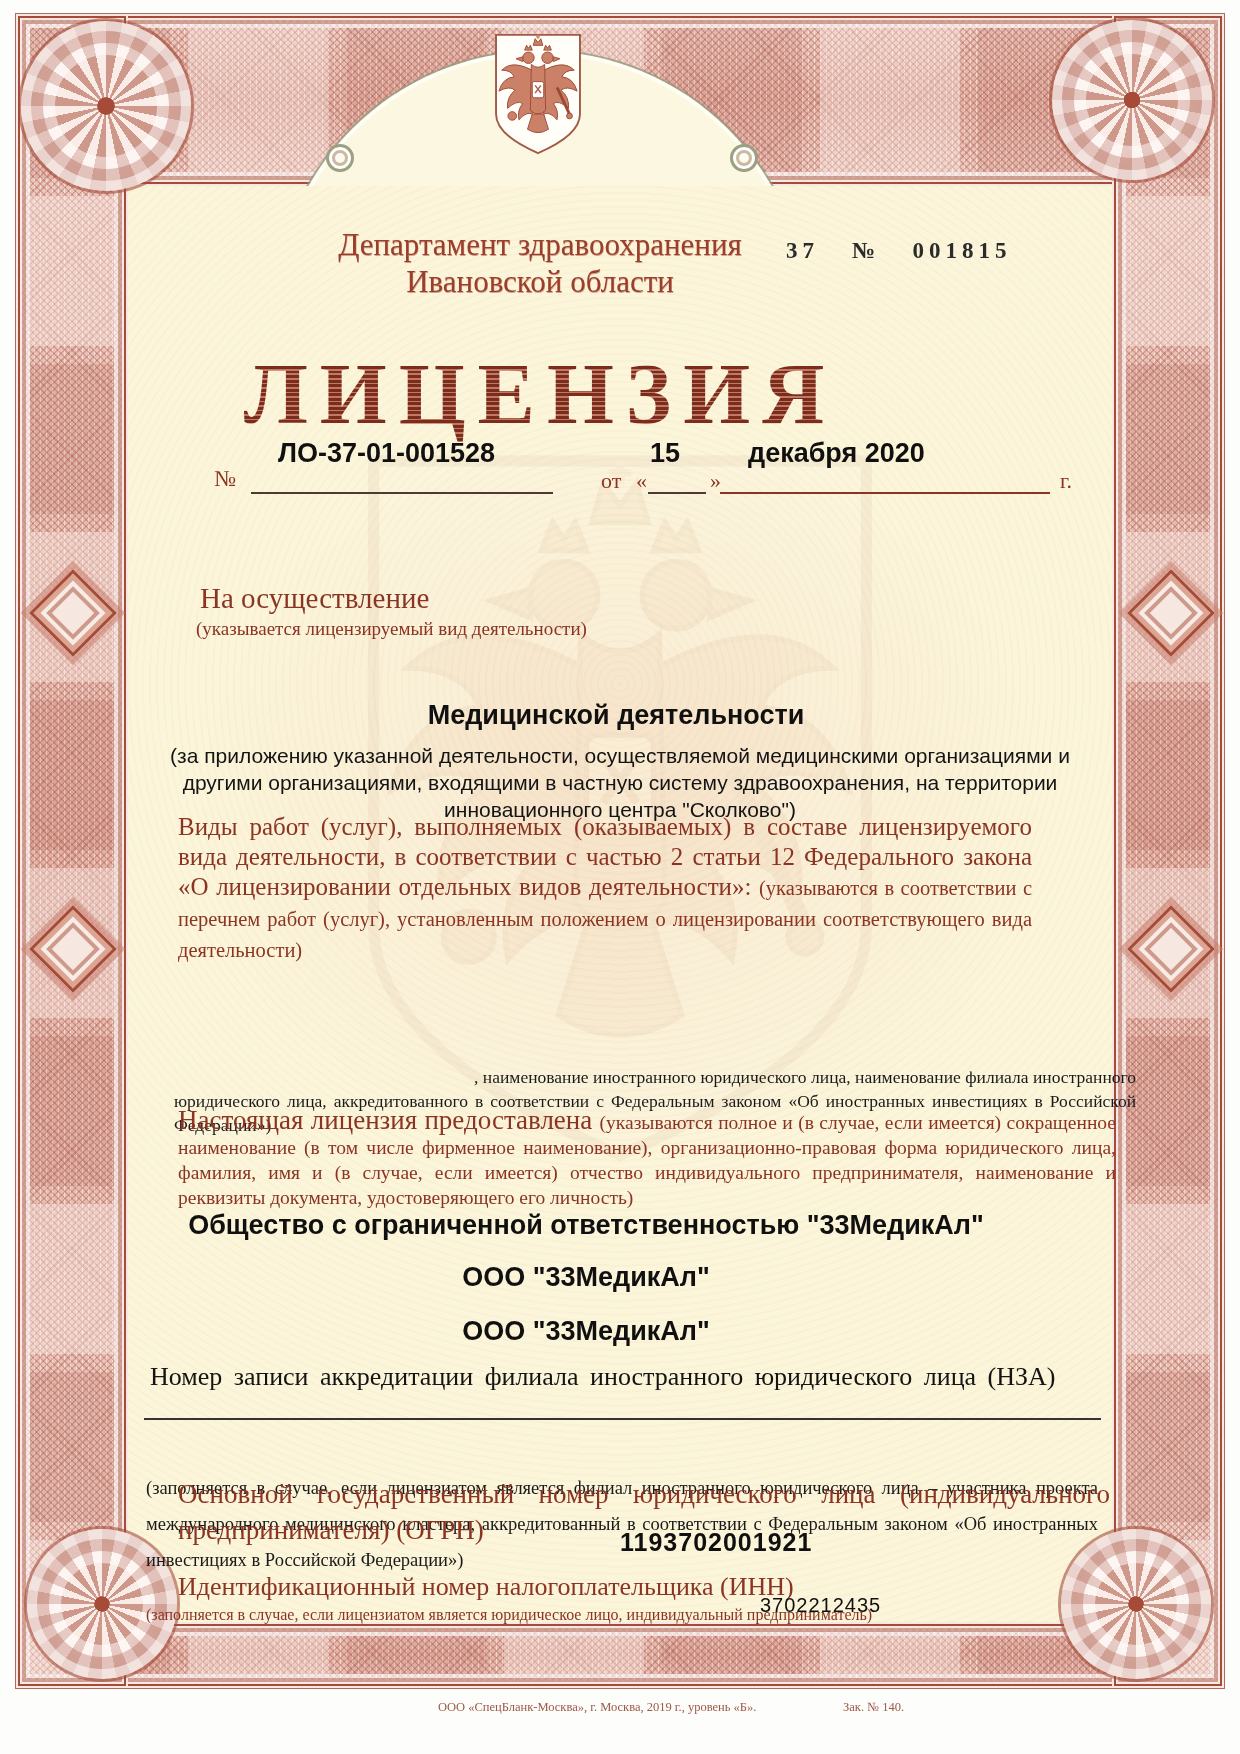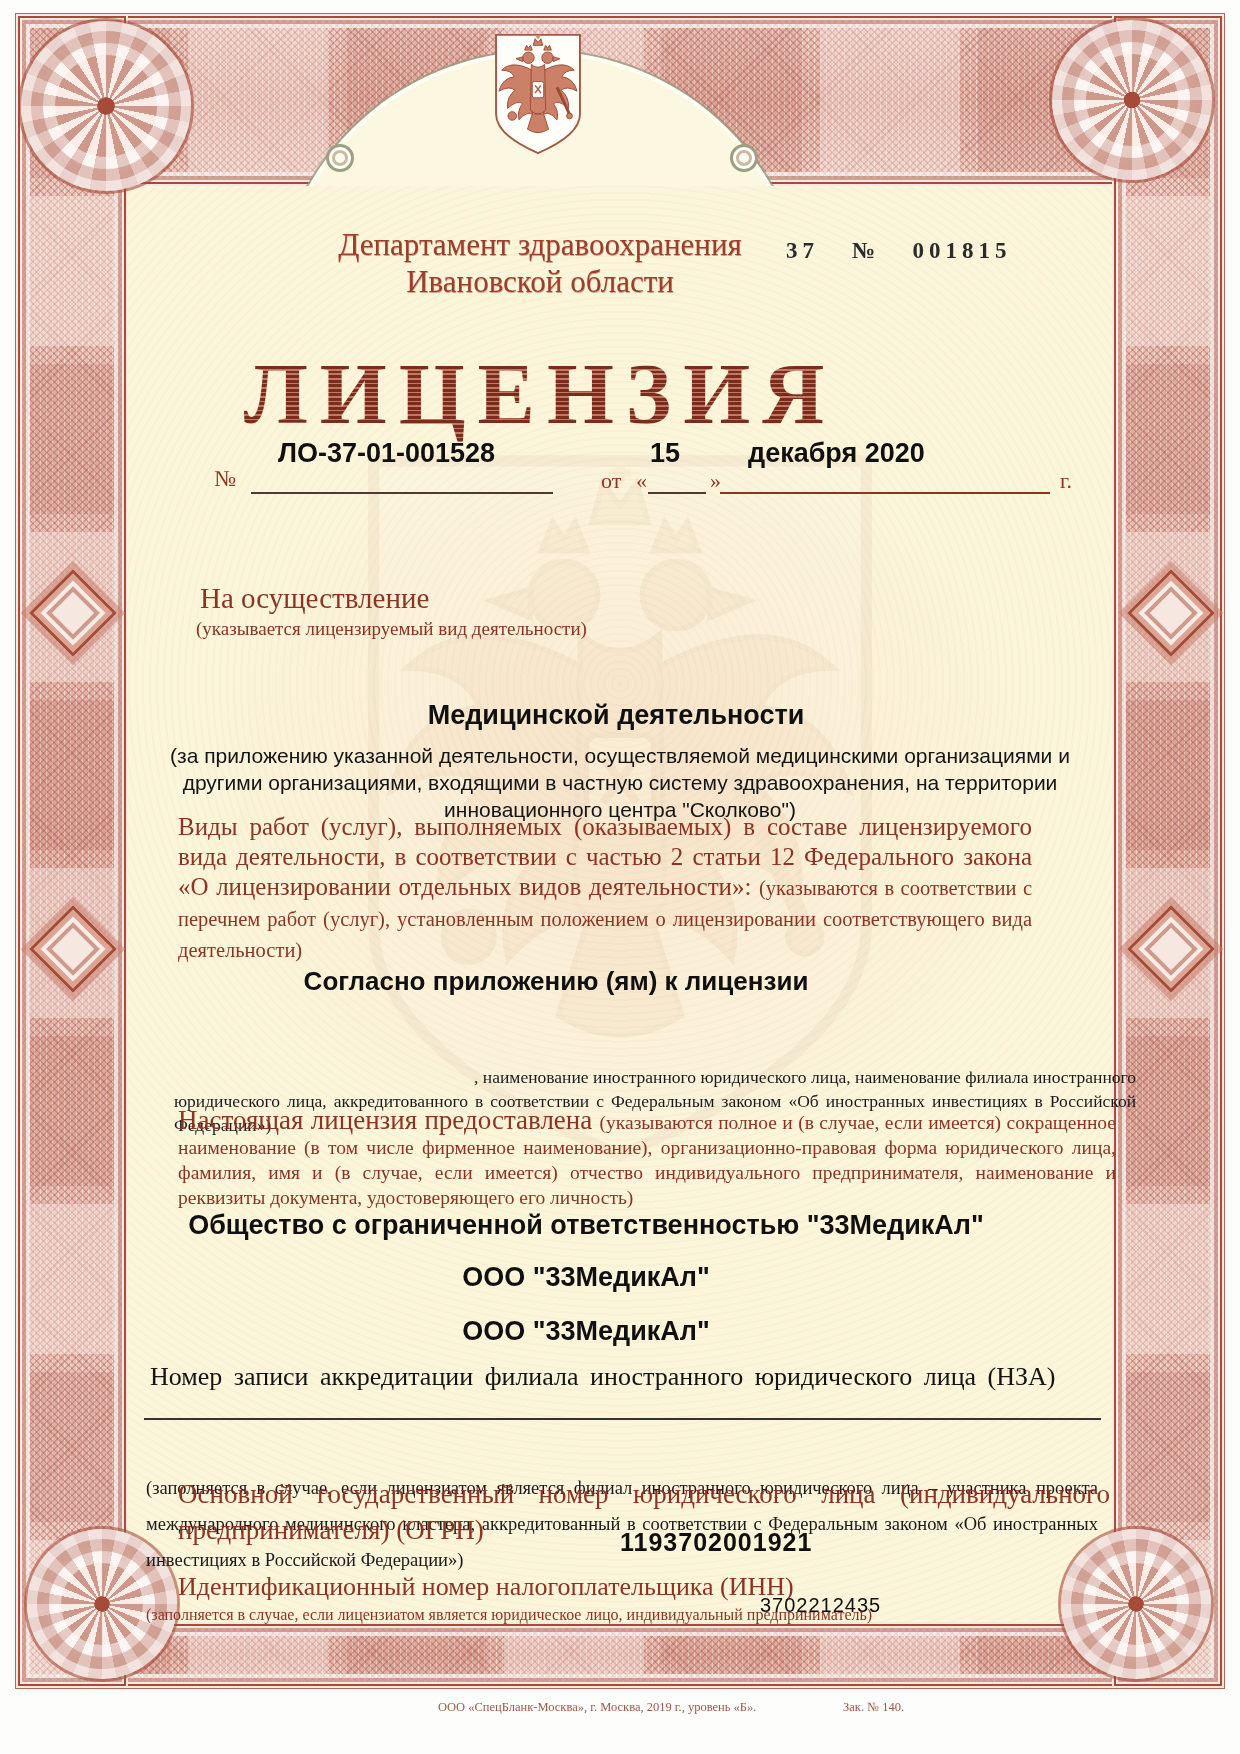--- a/index.html
+++ b/index.html
@@ -190,21 +190,20 @@
       <div class="g-abbr red">г.</div>
 
       <div class="act-label red">На осуществление</div>
       <div class="act-note red">(указывается лицензируемый вид деятельности)</div>
       <div class="act-value sans">Медицинской деятельности</div>
       <div class="exception sans">(за приложению указанной деятельности, осуществляемой медицинскими организациями и другими организациями, входящими в частную систему здравоохранения, на территории инновационного центра "Сколково")</div>
 
       <div class="works red">
         <span style="position:static">Виды работ (услуг), выполняемых (оказываемых) в составе лицензируемого вида деятельности, в соответствии с частью 2 статьи 12 Федерального закона «О лицензировании отдельных видов деятельности»: </span><span class="note-inline">(указываются в соответствии с перечнем работ (услуг), установленным положением о лицензировании соответствующего вида деятельности)</span>
       </div>
-      <div class="works-value sans">Согласно приложению (ям) к лицензии</div>
 
       <div class="foreign-note">, наименование иностранного юридического лица, наименование филиала иностранного юридического лица, аккредитованного в соответствии с Федеральным законом «Об иностранных инвестициях в Российской Федерации»)</div>
 
       <div class="granted red">
         <span class="lbl-inline">Настоящая лицензия предоставлена </span><span style="position:static">(указываются полное и (в случае, если имеется) сокращенное наименование (в том числе фирменное наименование), организационно-правовая форма юридического лица, фамилия, имя и (в случае, если имеется) отчество индивидуального предпринимателя, наименование и реквизиты документа, удостоверяющего его личность)</span>
       </div>
 
       <div class="lic-full sans">Общество с ограниченной ответственностью "33МедикАл"</div>
       <div class="lic-s1 sans">ООО "33МедикАл"</div>
       <div class="lic-s2 sans">ООО "33МедикАл"</div>

